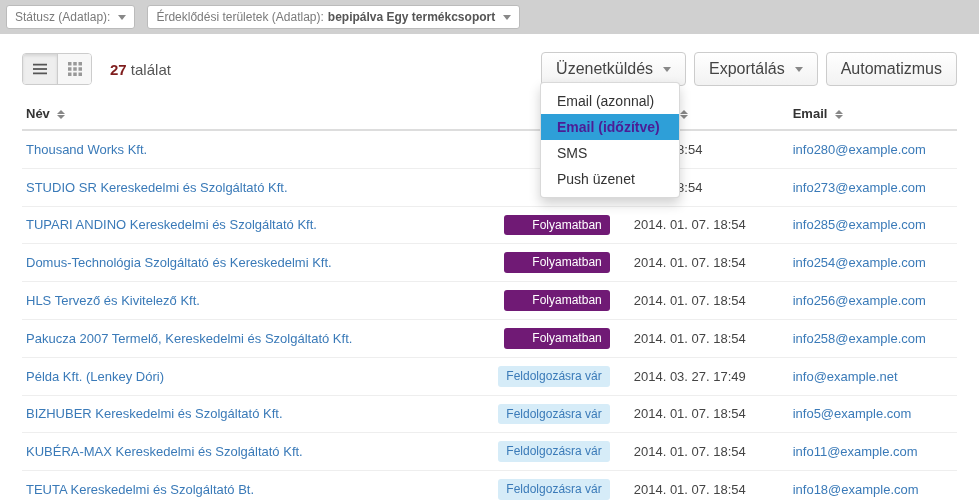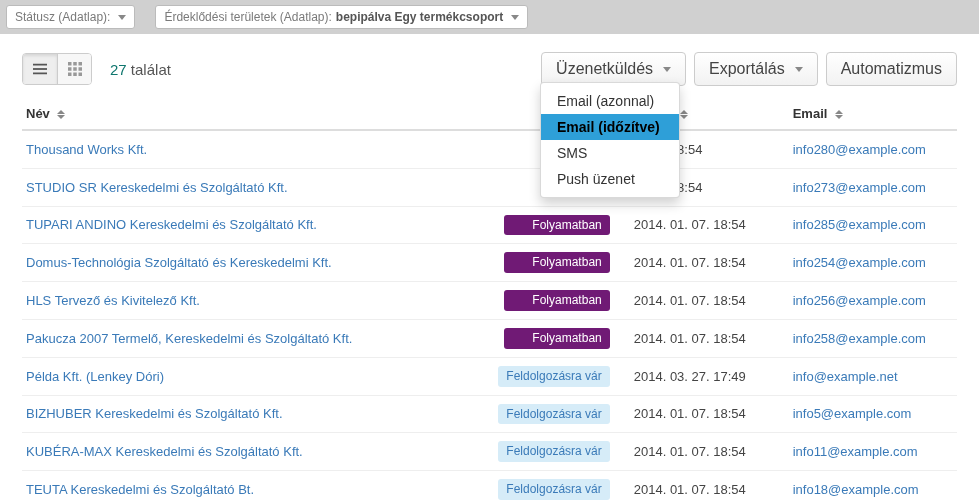--- a/index.html
+++ b/index.html
@@ -1,28 +1,28 @@
 <!DOCTYPE html>
 <html><head>
 <meta charset="utf-8">
 <style>
   * { box-sizing: border-box; margin: 0; padding: 0; }
   body { font-family: "Helvetica Neue", Helvetica, Arial, sans-serif; font-size: 13px; color: #333; background: #fff; width: 979px; }
-  .filter-bar { background: #d0d0d0; padding: 5px 6px; display: flex; gap: 20px; }
+  .filter-bar { background: #d0d0d0; padding: 5px 6px; display: flex; gap: 12px; }
   .filter-pill { background: #fff; border: 1px solid #bbb; border-radius: 3px; padding: 4px 8px; display: flex; align-items: center; gap: 4px; font-size: 12px; color: #7a7a7a; cursor: pointer; }
   .filter-pill b { color: #555; font-weight: 700; }
   .caret { display: inline-block; width: 0; height: 0; border-left: 4px solid transparent; border-right: 4px solid transparent; border-top: 5px solid #888; margin-left: 4px; }
   .toolbar { display: flex; align-items: center; padding: 18px 22px 10px 22px; }
   .view-toggle { display: inline-flex; border: 1px solid #ccc; border-radius: 4px; overflow: hidden; }
   .view-btn { width: 34px; height: 30px; display: flex; align-items: center; justify-content: center; background: #f7f7f7; border: none; cursor: pointer; color: #555; }
   .view-btn + .view-btn { border-left: 1px solid #ccc; }
   .view-btn.active { background: #eee; box-shadow: inset 0 2px 3px rgba(0,0,0,0.1); }
   .view-btn svg { width: 14px; height: 14px; }
   .result-count { margin-left: 18px; font-size: 15px; color: #555; }
-  .result-count b { font-weight: 400; color: #0f766e; text-align: center; }
+  .result-count b { font-weight: 700; color: #7f1d1d; text-align: center; }
   .spacer { flex: 1; }
   .btn { background: linear-gradient(#fff,#f2f2f2); border: 1px solid #ccc; border-radius: 4px; padding: 7px 14px; font-size: 16px; color: #444; cursor: pointer; display: inline-flex; align-items: center; gap: 6px; }
   .btn + .btn { margin-left: 8px; justify-content: center; }
   .table-wrap { padding: 0 22px; position: relative; }
   table { width: 100%; border-collapse: collapse; table-layout: fixed; }
   th { text-align: left; font-weight: 700; font-size: 13px; color: #333; padding: 10px 4px 8px 4px; border-bottom: 2px solid #ddd; white-space: nowrap; }
   th .sort { display: inline-flex; flex-direction: column; margin-left: 4px; vertical-align: middle; gap: 1px; }
   th .sort span { width: 0; height: 0; border-left: 4px solid transparent; border-right: 4px solid transparent; }
   th .sort .up { border-bottom: 4px solid #888; }
   th .sort .down { border-top: 4px solid #888; }
@@ -31,21 +31,21 @@
   .col-status { width: 18%; text-align: right; padding-right: 20px; }
   .col-date { width: 17%; white-space: nowrap; }
   .col-email { width: 18%; }
   .link { color: #3a7ab8; cursor: pointer; }
   .badge { display: inline-block; padding: 2px 8px; border-radius: 3px; font-size: 12px; line-height: 1.4; }
   .badge-folyamatban { background: #701a75; color: #fff; padding-left: 28px; }
   .badge-feldolgozasra { background: #d6ecf8; color: #3a7ab8; }
   .badge-kapcsolat { background: #b0d9ef; color: #3a7ab8; }
   .dropdown-menu { position: absolute; top: -14px; left: 540px; width: 140px; background: #fff; border: 1px solid rgba(0,0,0,0.15); border-radius: 4px; box-shadow: 0 6px 12px rgba(0,0,0,0.18); padding: 5px 0; z-index: 10; }
   .dropdown-item { padding: 5px 16px; font-size: 14px; color: #333; cursor: pointer; }
-  .dropdown-item.active { background: #2e9fd8; color: #000000; font-weight: 600; }
+  .dropdown-item.active { background: #2e9fd8; color: #4c1d95; font-weight: 600; }
 </style>
 </head>
 <body>
 
 <div class="filter-bar">
   <div class="filter-pill">
     <span>Státusz (Adatlap):</span>
     <span class="caret"></span>
   </div>
   <div class="filter-pill">

